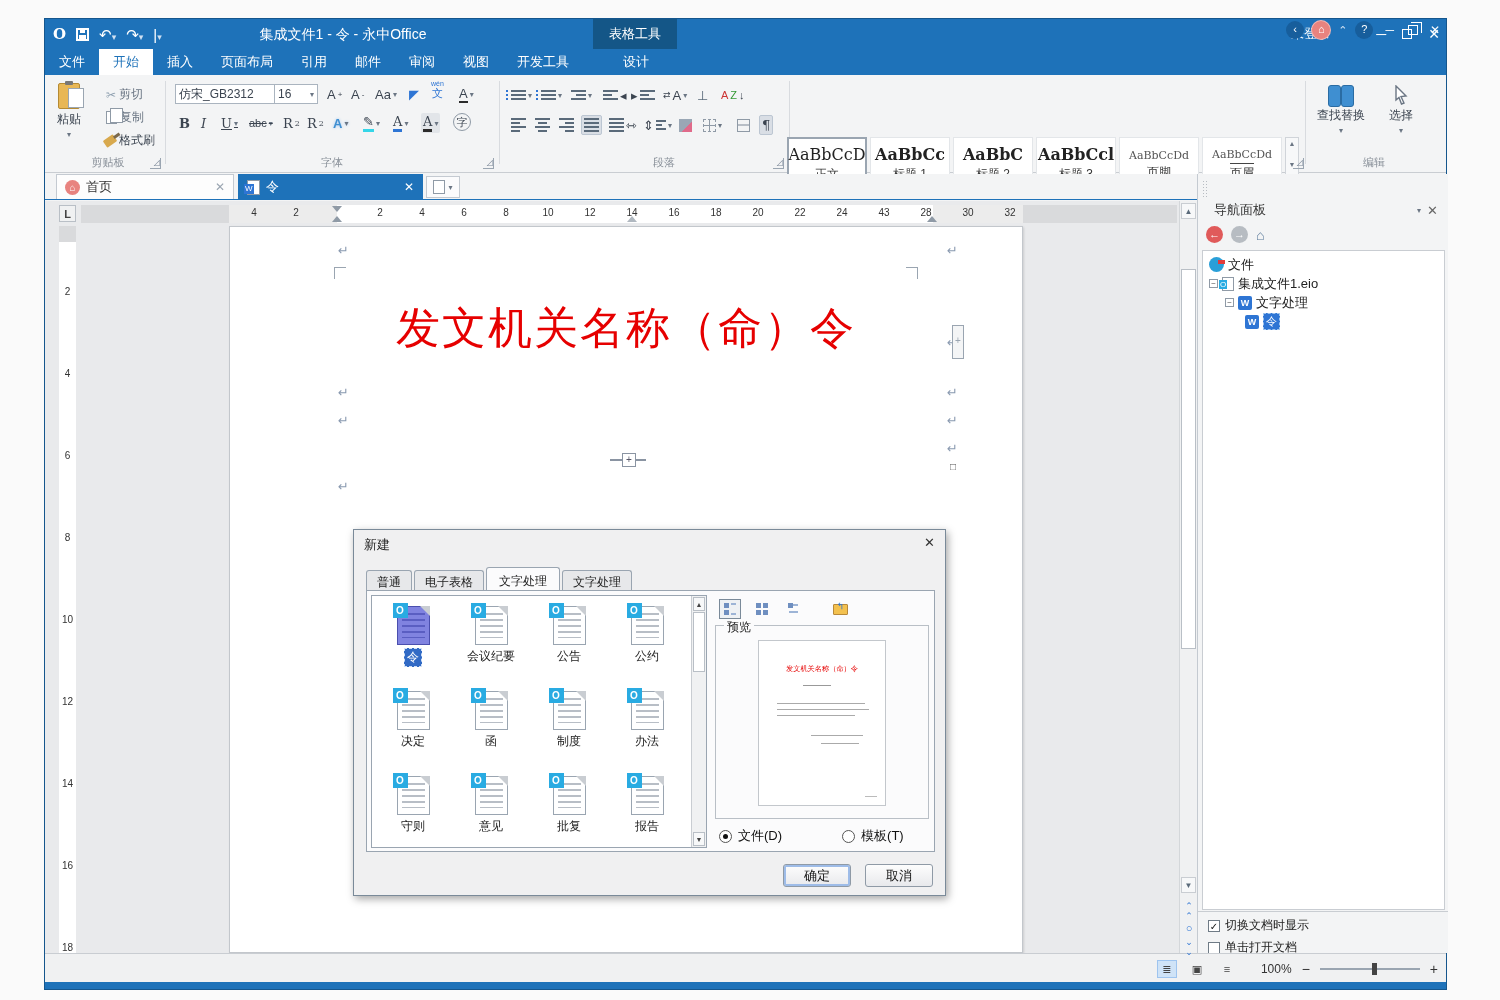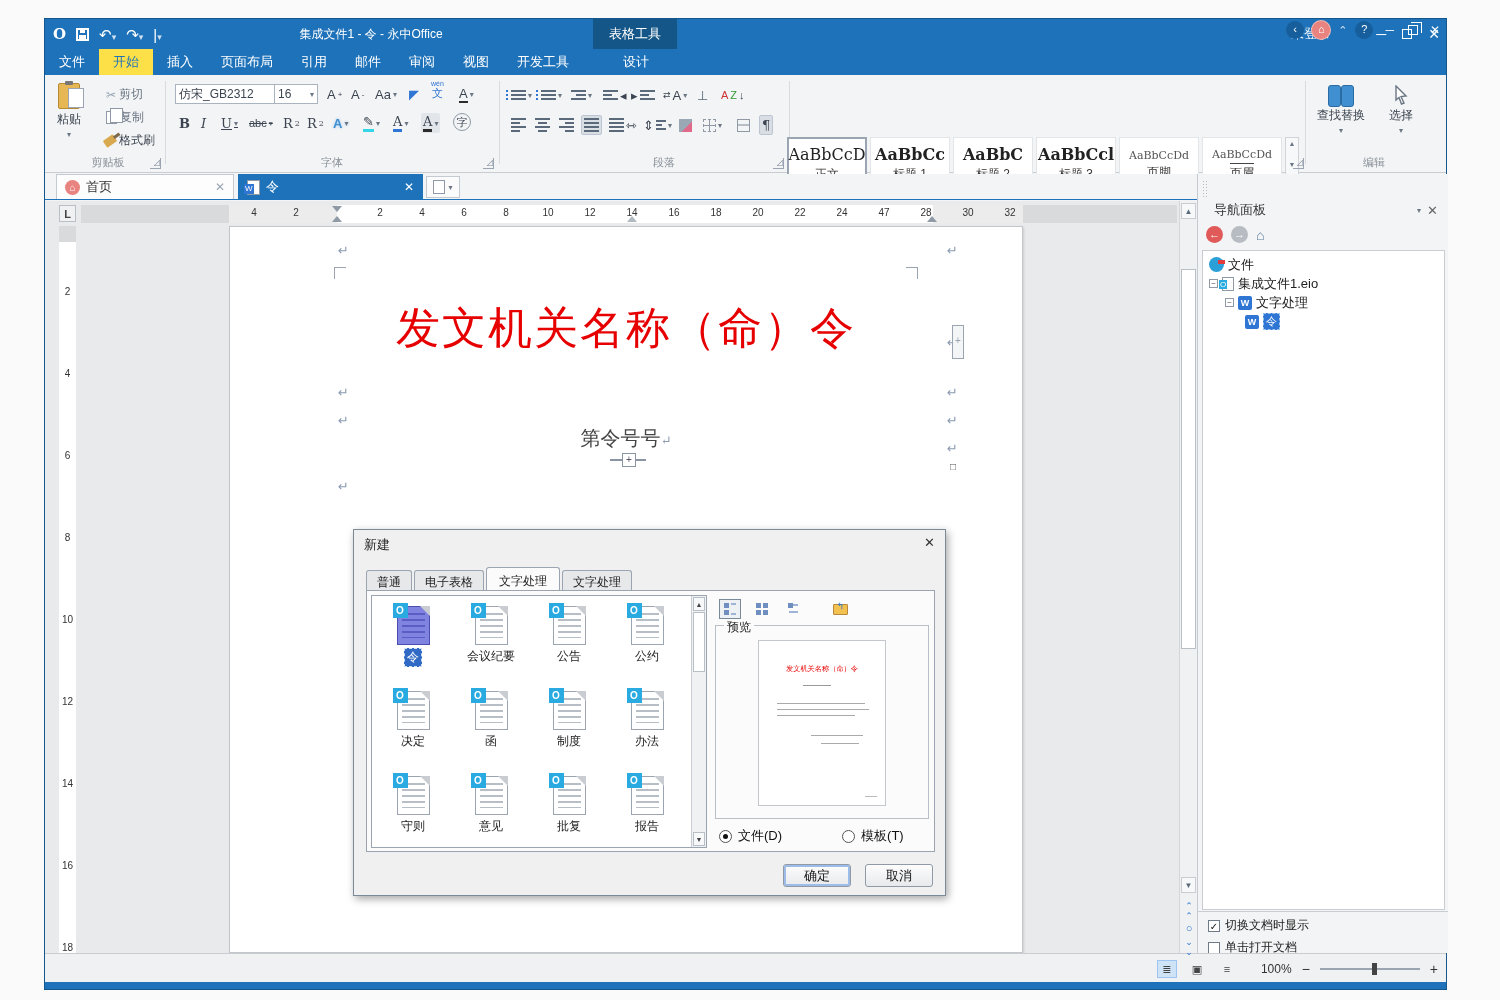--- a/index.html
+++ b/index.html
@@ -8,31 +8,31 @@
 
   
   .titlebar { position:absolute; left:0; top:0; width:100%; height:30px; background:#1e72b9; color:#fff; }
   .qat { position:absolute; left:8px; top:2px; display:flex; align-items:center; gap:10px; height:26px; }
   .qat .glyph { color:#fff; font-size:15px; line-height:1; cursor:default; }
   .logo-o { font-family:"DejaVu Serif",serif; font-size:20px; font-weight:bold; }
   .floppy { width:13px; height:13px; border:2px solid #fff; position:relative; display:inline-block; }
   .floppy::after { content:""; position:absolute; left:2px; top:-1px; width:5px; height:4px; background:#fff; }
   .floppy::before { content:""; position:absolute; left:1px; bottom:0; width:7px; height:4px; background:#fff; }
   .small-dd { font-size:9px; color:#cfe0f2; }
-  .app-title { position:absolute; left:156px; top:0; width:340px; height:30px; line-height:30px; text-align:center; font-size:12px; color:#fff; white-space:nowrap; }
+  .app-title { position:absolute; left:128px; top:0; width:340px; height:30px; line-height:30px; text-align:center; font-size:14px; color:#fff; white-space:nowrap; }
   .ctx-tool { position:absolute; left:548px; top:0; width:84px; height:30px; background:#145687; color:#fff; font-size:13px; text-align:center; line-height:30px; }
   .login { position:absolute; right:116px; top:0; height:30px; line-height:30px; font-size:13px; color:#fff; }
   .win-btns { position:absolute; right:6px; top:0; height:30px; display:flex; align-items:center; gap:16px; font-size:14px; color:#fff; }
   .restore-sq { width:10px; height:10px; border:1px solid #fff; display:inline-block; position:relative; }
   .restore-sq.shift::before { content:""; position:absolute; left:2px; top:-4px; width:10px; height:10px; border:1px solid #fff; border-bottom:none; border-left:none; }
 
   
   .tabrow { position:absolute; left:0; top:30px; width:100%; height:26px; background:#1e72b9; display:flex; align-items:flex-end; }
   .rtab { padding:0 14px; height:26px; line-height:26px; color:#fff; font-size:13px; cursor:default; }
-  .rtab.active { background:#fde047; color:#1e72b9; }
+  .rtab.active { background:#ffffff; color:#1e72b9; }
   .rtab.contextual { margin-left:26px; }
   .tabrow-icons { position:absolute; right:6px; top:2px; display:flex; align-items:center; gap:8px; }
   .circ { width:18px; height:18px; border-radius:50%; background:#175e9c; color:#fff; font-size:11px; text-align:center; line-height:17px; }
   .circ.home { background:#e8837f; box-shadow:0 0 0 1px #f3b6b3; }
   .tiny-winbtn { color:#fff; font-size:12px; margin-left:4px; }
 
   
   .ribbon { position:absolute; left:0; top:56px; width:100%; height:98px; background:#f3f4f5; border-bottom:1px solid #c9cdd2; font-size:12px; color:#3b4450; }
   .gdiv { position:absolute; top:6px; bottom:8px; width:1px; background:#d8dbdf; }
   .glabel { position:absolute; bottom:2px; font-size:11px; color:#8a919a; text-align:center; }
@@ -515,21 +515,21 @@
         <span>6</span>
         <span>8</span>
         <span>10</span>
         <span>12</span>
         <span>14</span>
         <span>16</span>
         <span>18</span>
         <span>20</span>
         <span>22</span>
         <span>24</span>
-        <span>47</span>
+        <span>43</span>
         <span>28</span>
         <span>30</span>
         <span>32</span>
       </div>
     <div class="indent-marker" style="left:251px;top:1px;border-top:6px solid #8f9aa6"></div>
     <div class="indent-marker" style="left:251px;bottom:1px;border-bottom:6px solid #8f9aa6"></div>
     <div class="indent-marker" style="left:546px;bottom:1px;border-bottom:6px solid #b0b8c0"></div>
     <div class="indent-marker" style="left:846px;bottom:1px;border-bottom:6px solid #8f9aa6"></div>
   </div>
   <div class="vruler">
@@ -554,21 +554,20 @@
         <div class="cropmark tl" style="left:104px;top:40px"></div>
         <div class="cropmark tr" style="right:104px;top:40px"></div>
         <span class="pmark" style="left:108px;top:16px">↵</span>
         <span class="pmark" style="right:64px;top:16px">↵</span>
         <div class="doc-heading" style="color: rgb(230, 0, 0);">发文机关名称（命）令</div>
         <span class="pmark" style="right:64px;top:108px">↵</span>
         <span class="pmark" style="left:108px;top:158px">↵</span>
         <span class="pmark" style="right:64px;top:158px">↵</span>
         <span class="pmark" style="left:108px;top:186px">↵</span>
         <span class="pmark" style="right:64px;top:186px">↵</span>
-        <div class="doc-line2"><span>第令号号</span><span class="pmark" style="position:static">↵</span></div>
         <span class="pmark" style="right:64px;top:214px">↵</span>
         <div class="cont-marker"></div>
         <span class="sq-mark" style="right:66px;top:234px">□</span>
         <div class="wrap-anchor" style="right:58px;top:98px;position:absolute"></div>
         <span class="pmark" style="left:108px;top:252px">↵</span>
       </div>
     </div>
   </div>
 
   <div class="vscroll">

